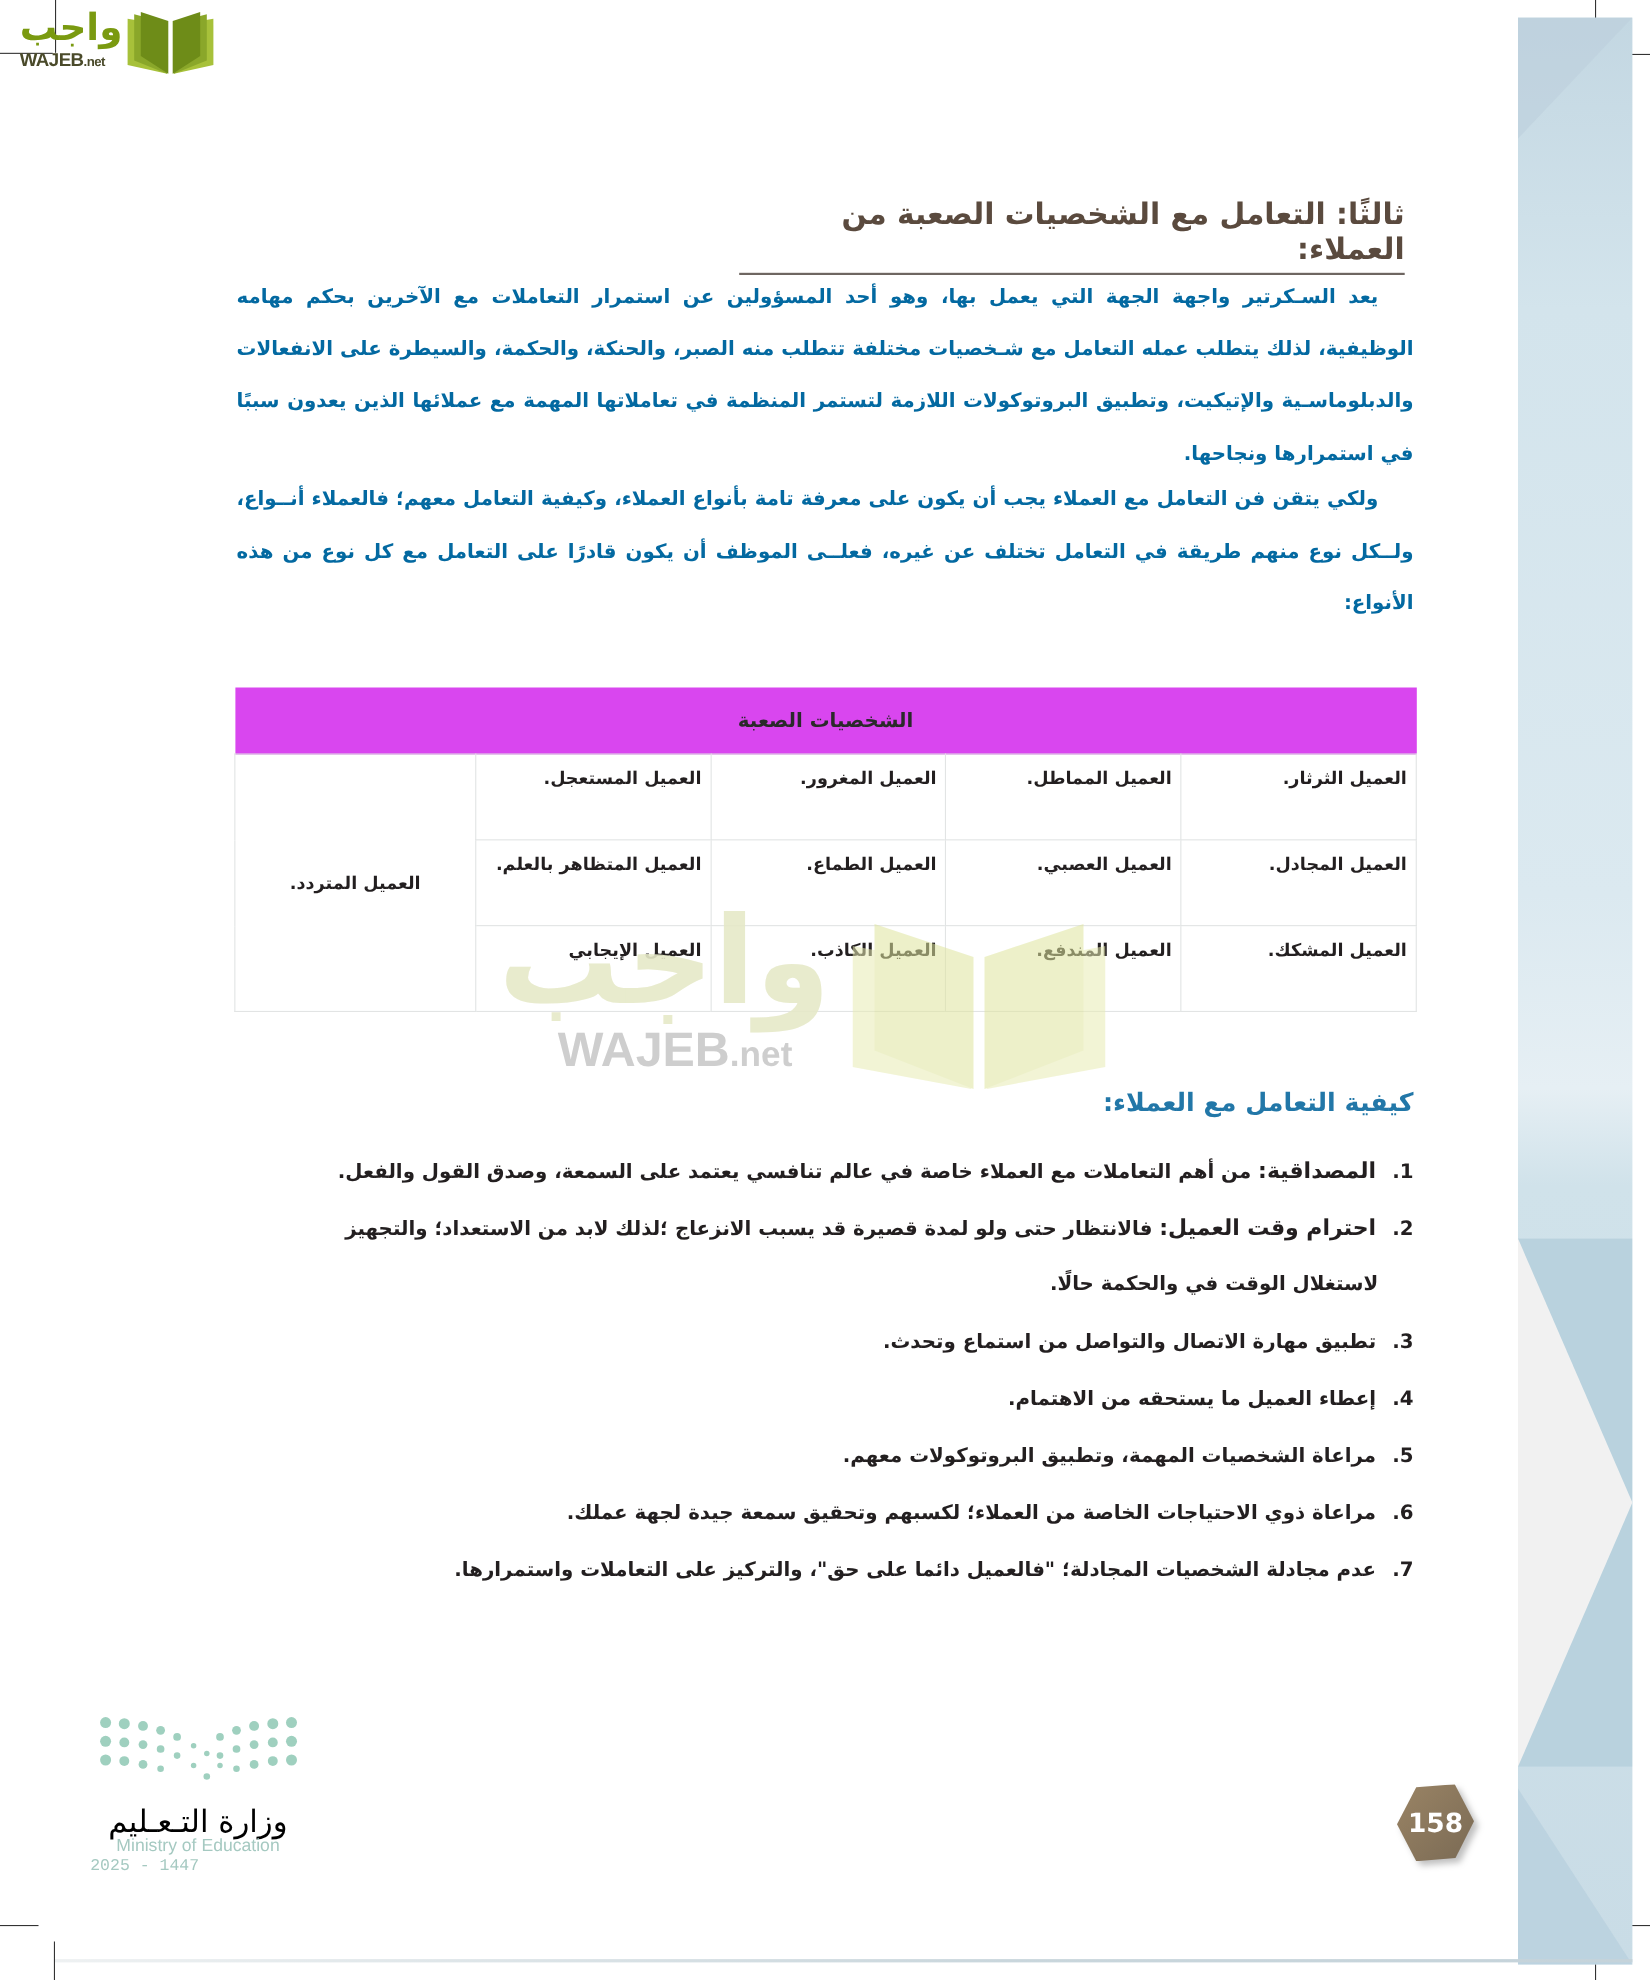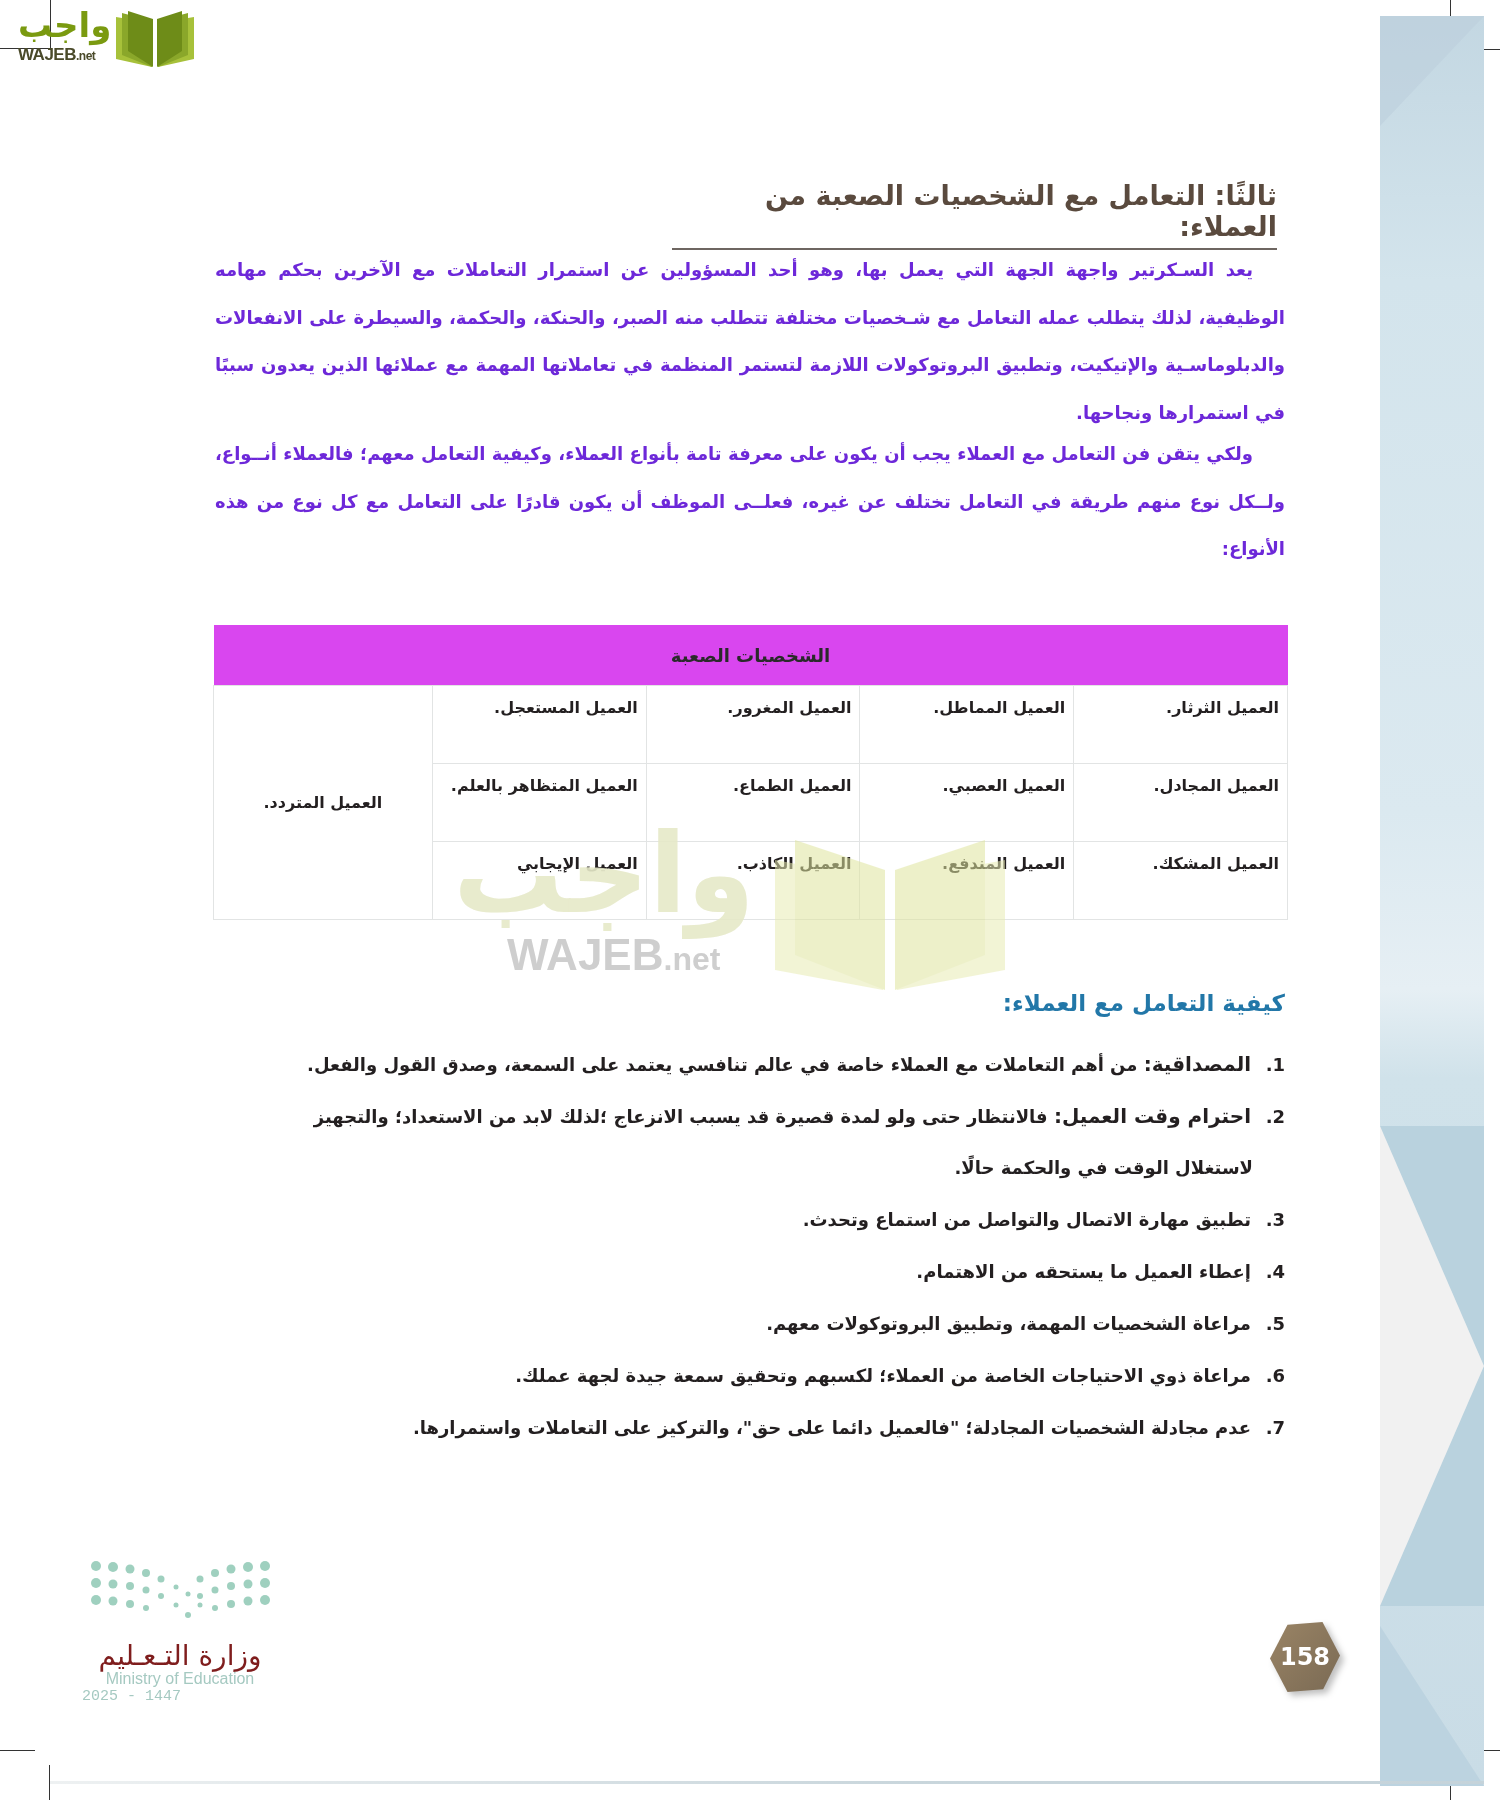--- a/index.html
+++ b/index.html
@@ -48,21 +48,21 @@
   .logo .en small { font-size:12px; }
   .logo .book { position:absolute; left:106px; top:4px; width:82px; height:60px; }
 
   .section-title {
     position:absolute; left:672px; top:180px; width:605px;
     direction:rtl; text-align:right;
     font-size:27px; font-weight:bold; color:#5a4a3e;
     border-bottom:2px solid #6e6661; padding-bottom:6px;
     font-family:"DejaVu Sans",sans-serif;
   }
-  .para { position:absolute; left:215px; width:1070px; direction:rtl; font-size:18px; font-weight:bold; line-height:47.5px; color:#6d28d9; text-align:justify; }
+  .para { position:absolute; left:215px; width:1070px; direction:rtl; font-size:18px; font-weight:bold; line-height:47.5px; color:#0369a1; text-align:justify; }
   .para .indent { display:inline-block; width:32px; }
 
   
   .tbl { position:absolute; left:213px; top:625px; width:1075px; border-collapse:collapse; direction:rtl; }
   .tbl th {
     background:#d946ef; height:58px; font-size:18px; font-weight:bold; color:#2a2a2a; text-align:center;
   }
   .tbl td {
     border:1px solid #e2e4e4; height:65px; vertical-align:top; padding:12px 8px 0 10px;
     font-size:16px; font-weight:bold; color:#231f20; text-align:right; width:192px;
@@ -82,21 +82,21 @@
   }
   .list { position:absolute; left:215px; width:1070px; direction:rtl; font-size:18px; font-weight:bold; color:#231f20; }
   .list .item { position:absolute; right:0; width:1070px; text-align:right; line-height:52px; }
   .list .num { display:inline-block; width:34px; }
   .list .lead { font-size:20px; }
   .list .cont { padding-right:32px; }
 
   
   .moe { position:absolute; left:80px; top:1560px; width:200px; height:160px; text-align:center; color:#9fcbbd; }
   .moe .dots { width:185px; height:65px; margin:0 auto; }
-  .moe .ar { font-size:28px; color:#7f1d1d; direction:rtl; margin-top:10px; letter-spacing:2px; }
+  .moe .ar { font-size:28px; color:#000000; direction:rtl; margin-top:10px; letter-spacing:2px; }
   .moe .en { font-size:16px; color:#a5c9c1; font-family:"Liberation Sans",sans-serif; margin-top:-2px; }
   .moe .yr { font-size:15px; color:#a5c9c1; font-family:Liberation Mono, monospace; text-align:left; padding-left:2px; }
 
   .page-num {
     position:absolute; left:1270px; top:1622px; width:70px; height:70px;
     filter:drop-shadow(4px 4px 3px rgba(0,0,0,.25));
   }
   .page-num .hex {
     width:70px; height:70px; background:linear-gradient(135deg,#9a8465,#7a6a54);
     clip-path:polygon(25% 4%, 75% 0%, 100% 48%, 76% 96%, 25% 100%, 0% 52%);

